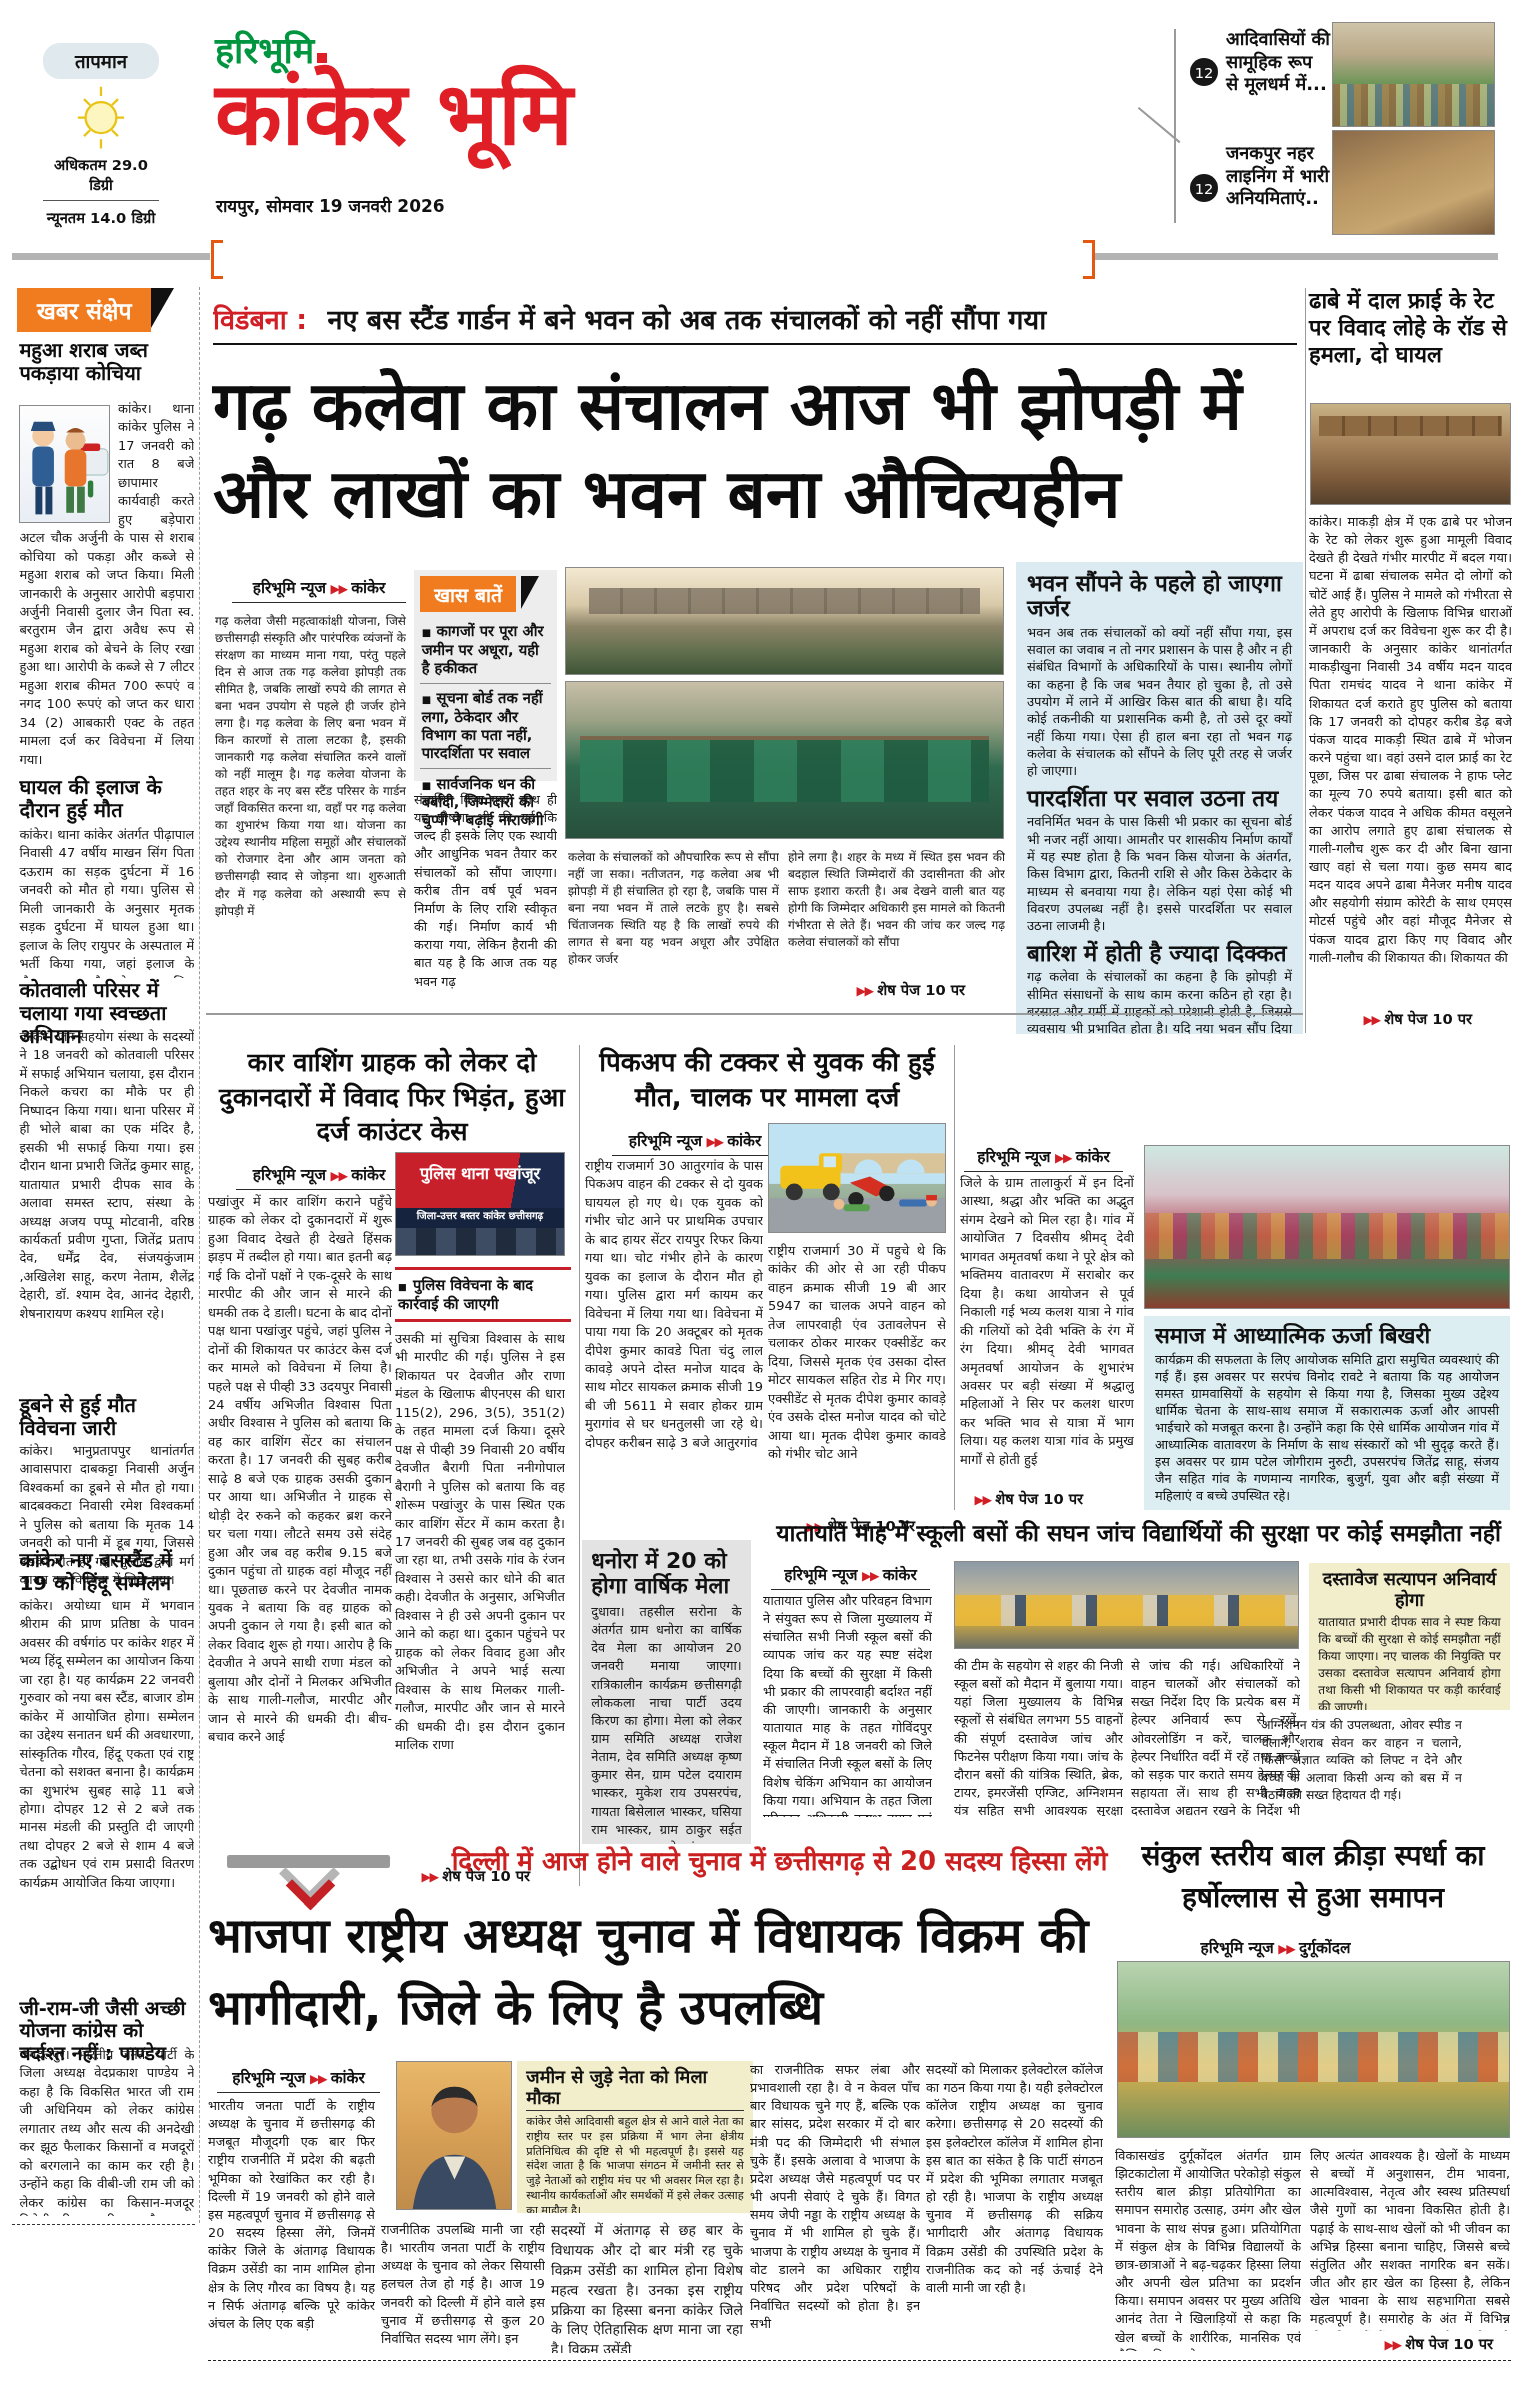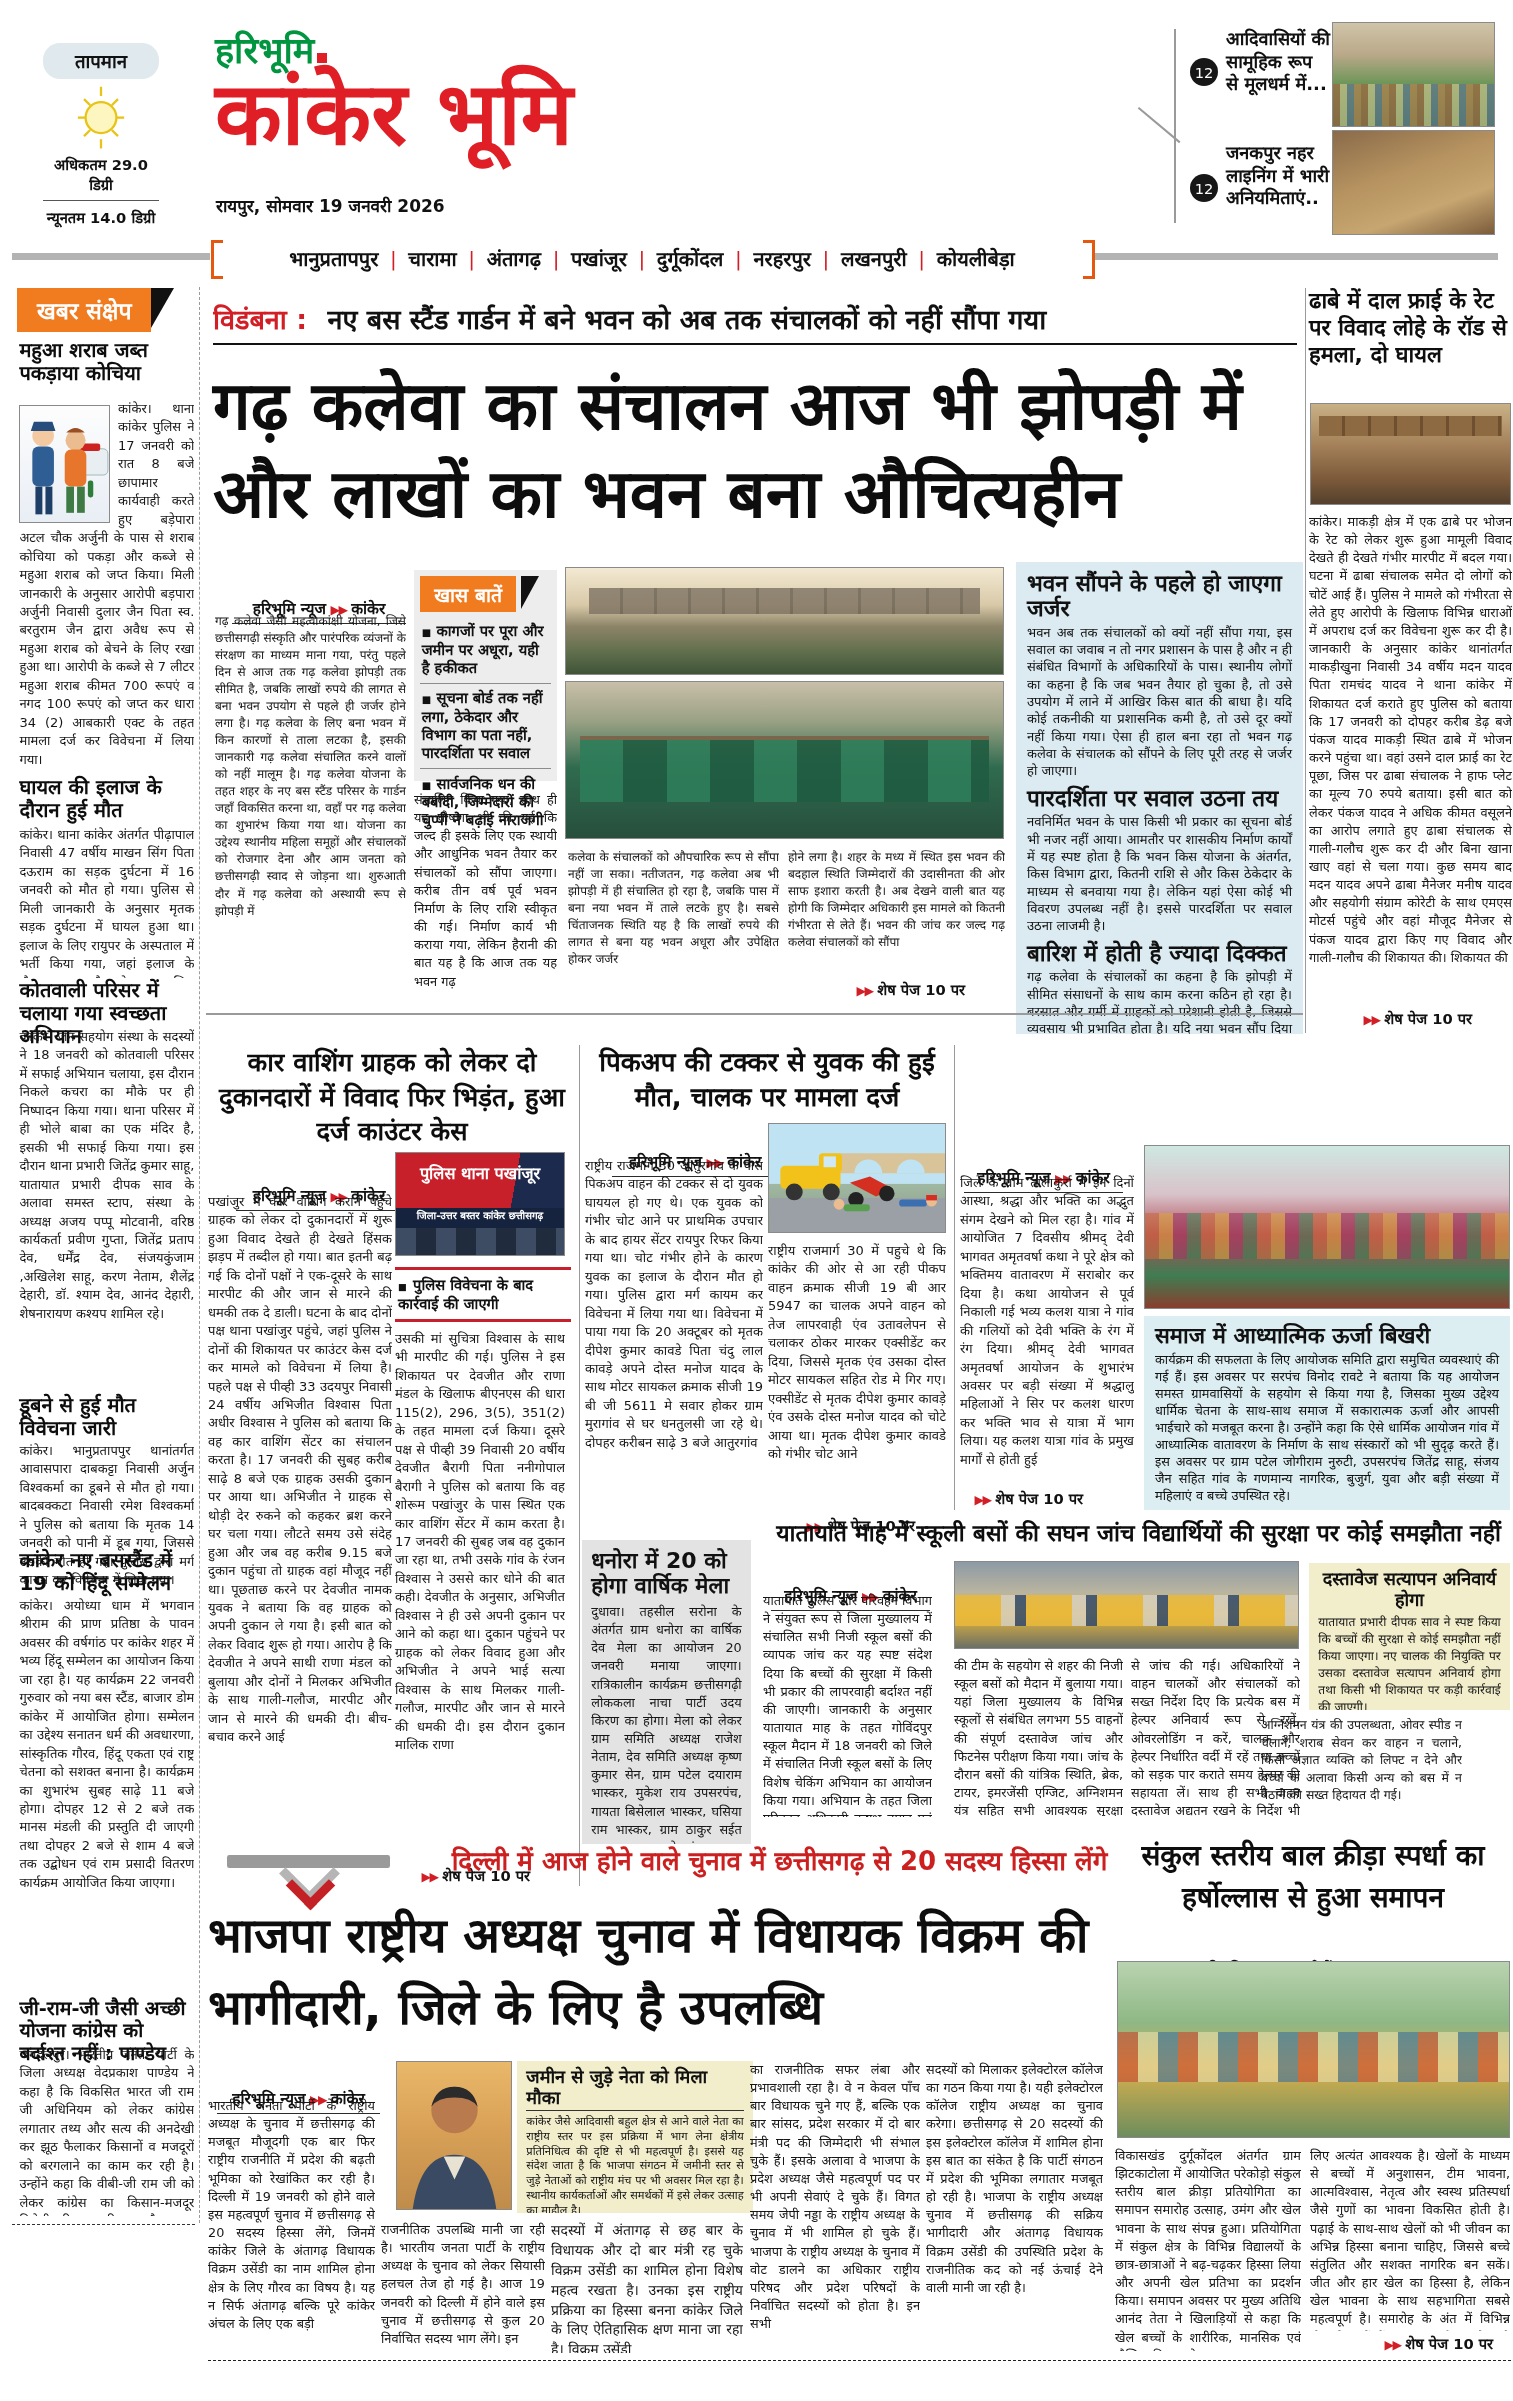--- a/index.html
+++ b/index.html
@@ -3,21 +3,21 @@
 <meta charset="utf-8">
 <style>
   html,body{margin:0;padding:0;background:#ccc;}
   #canvas{position:relative;width:1514px;height:2401px;background:#fff;
     font-family:"DejaVu Sans",sans-serif;color:#111;overflow:hidden;}
   .abs{position:absolute;}
   .hl{font-weight:bold;color:#0d0d0d;}
   .center{text-align:center;}
   .body-text{font-size:12px;line-height:1.42;text-align:justify;color:#161616;overflow:hidden;}
   .photo{border:0.8px solid #8a8a8a;box-sizing:border-box;overflow:hidden;}
-  .byline{font-weight:bold;font-size:15.5px;text-align:center;border-bottom:1.5px solid #2a2a2a;padding-bottom:3.9px;white-space:nowrap;overflow:hidden;margin-top:21px;}
+  .byline{font-weight:bold;font-size:15.5px;text-align:center;border-bottom:1.5px solid #2a2a2a;padding-bottom:3.9px;white-space:nowrap;overflow:hidden;}
   .byline .arrows,.jump .arrows{color:#d21f26;font-size:12.4px;letter-spacing:-1.5px;margin:0 4.6px;}
   .jump{font-weight:bold;font-size:14.7px;white-space:nowrap;}
   .orange-tab{background:#f07c1f;color:#fff;font-weight:bold;display:inline-block;position:relative;}
   .fold{position:absolute;right:-23px;top:0;width:0;height:0;border-left:23px solid #111;border-bottom:40px solid transparent;}
   .vline{background:#9a9a9a;width:1.5px;}
   .hline{background:#9a9a9a;height:1.5px;}
   .dashline{border-top:1.5px dashed #333;height:0;}
   .nav-item{font-weight:bold;font-size:20px;}
   .nav-item + .nav-item::before{content:"|";color:#d21f26;font-weight:normal;margin:0 11.6px;}
   .badge{background:#171717;color:#fff;border-radius:50%;display:flex;align-items:center;justify-content:center;font-size:14.7px;}
@@ -76,23 +76,20 @@
       <div class="badge" style="width:28px;height:28px;">12</div>
     </div>
   <div class="abs" style="left:1226px;top:142px;width:104px;height:108px;font-weight:bold;font-size:18px;line-height:1.25;">जनकपुर नहर लाइनिंग में भारी अनियमिताएं..</div>
   <div class="abs photo" style="left:1332px;top:130px;width:163px;height:105px;background:
       linear-gradient(160deg,#8a6b4a 0%,#b5925f 40%,#c7a671 70%,#7a5c3b 100%);"></div>
 
   <div class="abs" style="left:11.6px;top:253px;width:198px;height:7px;background:#b3b3b3;"></div>
   <div class="abs" style="left:1094px;top:253px;width:404px;height:7px;background:#b3b3b3;"></div>
   <div class="abs" style="left:211px;top:240px;width:9.3px;height:33px;border-left:3.9px solid #e4590f;border-top:3.9px solid #e4590f;border-bottom:3.9px solid #e4590f;"></div>
   <div class="abs" style="left:1083px;top:240px;width:9.3px;height:33px;border-right:3.9px solid #e4590f;border-top:3.9px solid #e4590f;border-bottom:3.9px solid #e4590f;"></div>
-  <div class="abs center" style="left:223px;top:245px;width:858px;height:28px;white-space:nowrap;overflow:hidden;">
-    <span class="nav-item">भानुप्रतापपुर</span><span class="nav-item">चारामा</span><span class="nav-item">अंतागढ़</span><span class="nav-item">पखांजूर</span><span class="nav-item">दुर्गूकोंदल</span><span class="nav-item">नरहरपुर</span><span class="nav-item">लखनपुरी</span><span class="nav-item">कोयलीबेड़ा</span>
-  </div>
 
   <div class="abs" style="left:199px;top:287px;height:1936px;border-left:1.5px dashed #9a9a9a;"></div>
 
   <div class="abs" style="left:17px;top:288px;">
     <div class="orange-tab" style="font-size:23px;padding:6.2px 20px;"><span>खबर संक्षेप</span><span class="fold"></span></div>
   </div>
 
   <div class="abs hl" style="left:19.4px;top:339px;width:173px;height:57px;font-size:20px;line-height:1.15;">महुआ शराब जब्त पकड़ाया कोचिया</div>
   <div class="abs body-text" style="left:19.4px;top:400px;width:175px;height:372px;font-size:13px;">
     <span class="photo" style="float:left;width:91px;height:118px;margin:4.6px 7.7px 3.1px 0;background:linear-gradient(180deg,#fdfdfd,#e9eef5);position:relative;display:block;">

